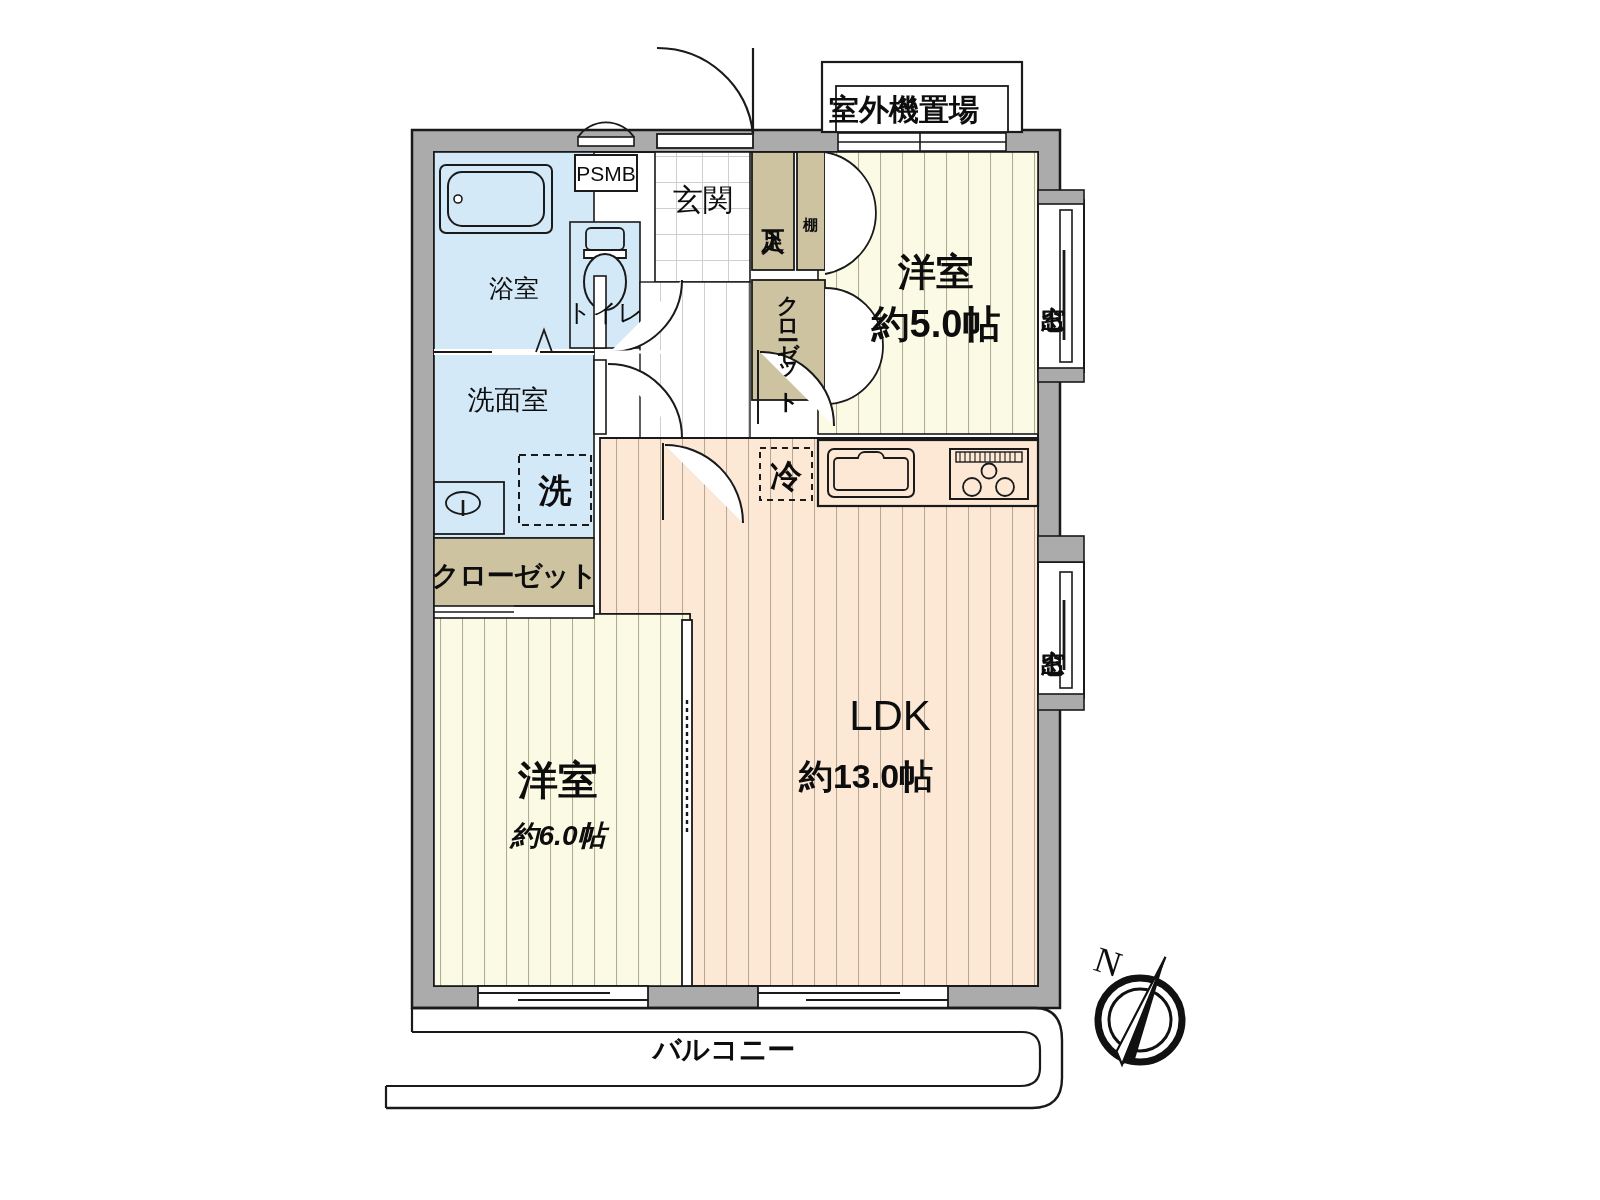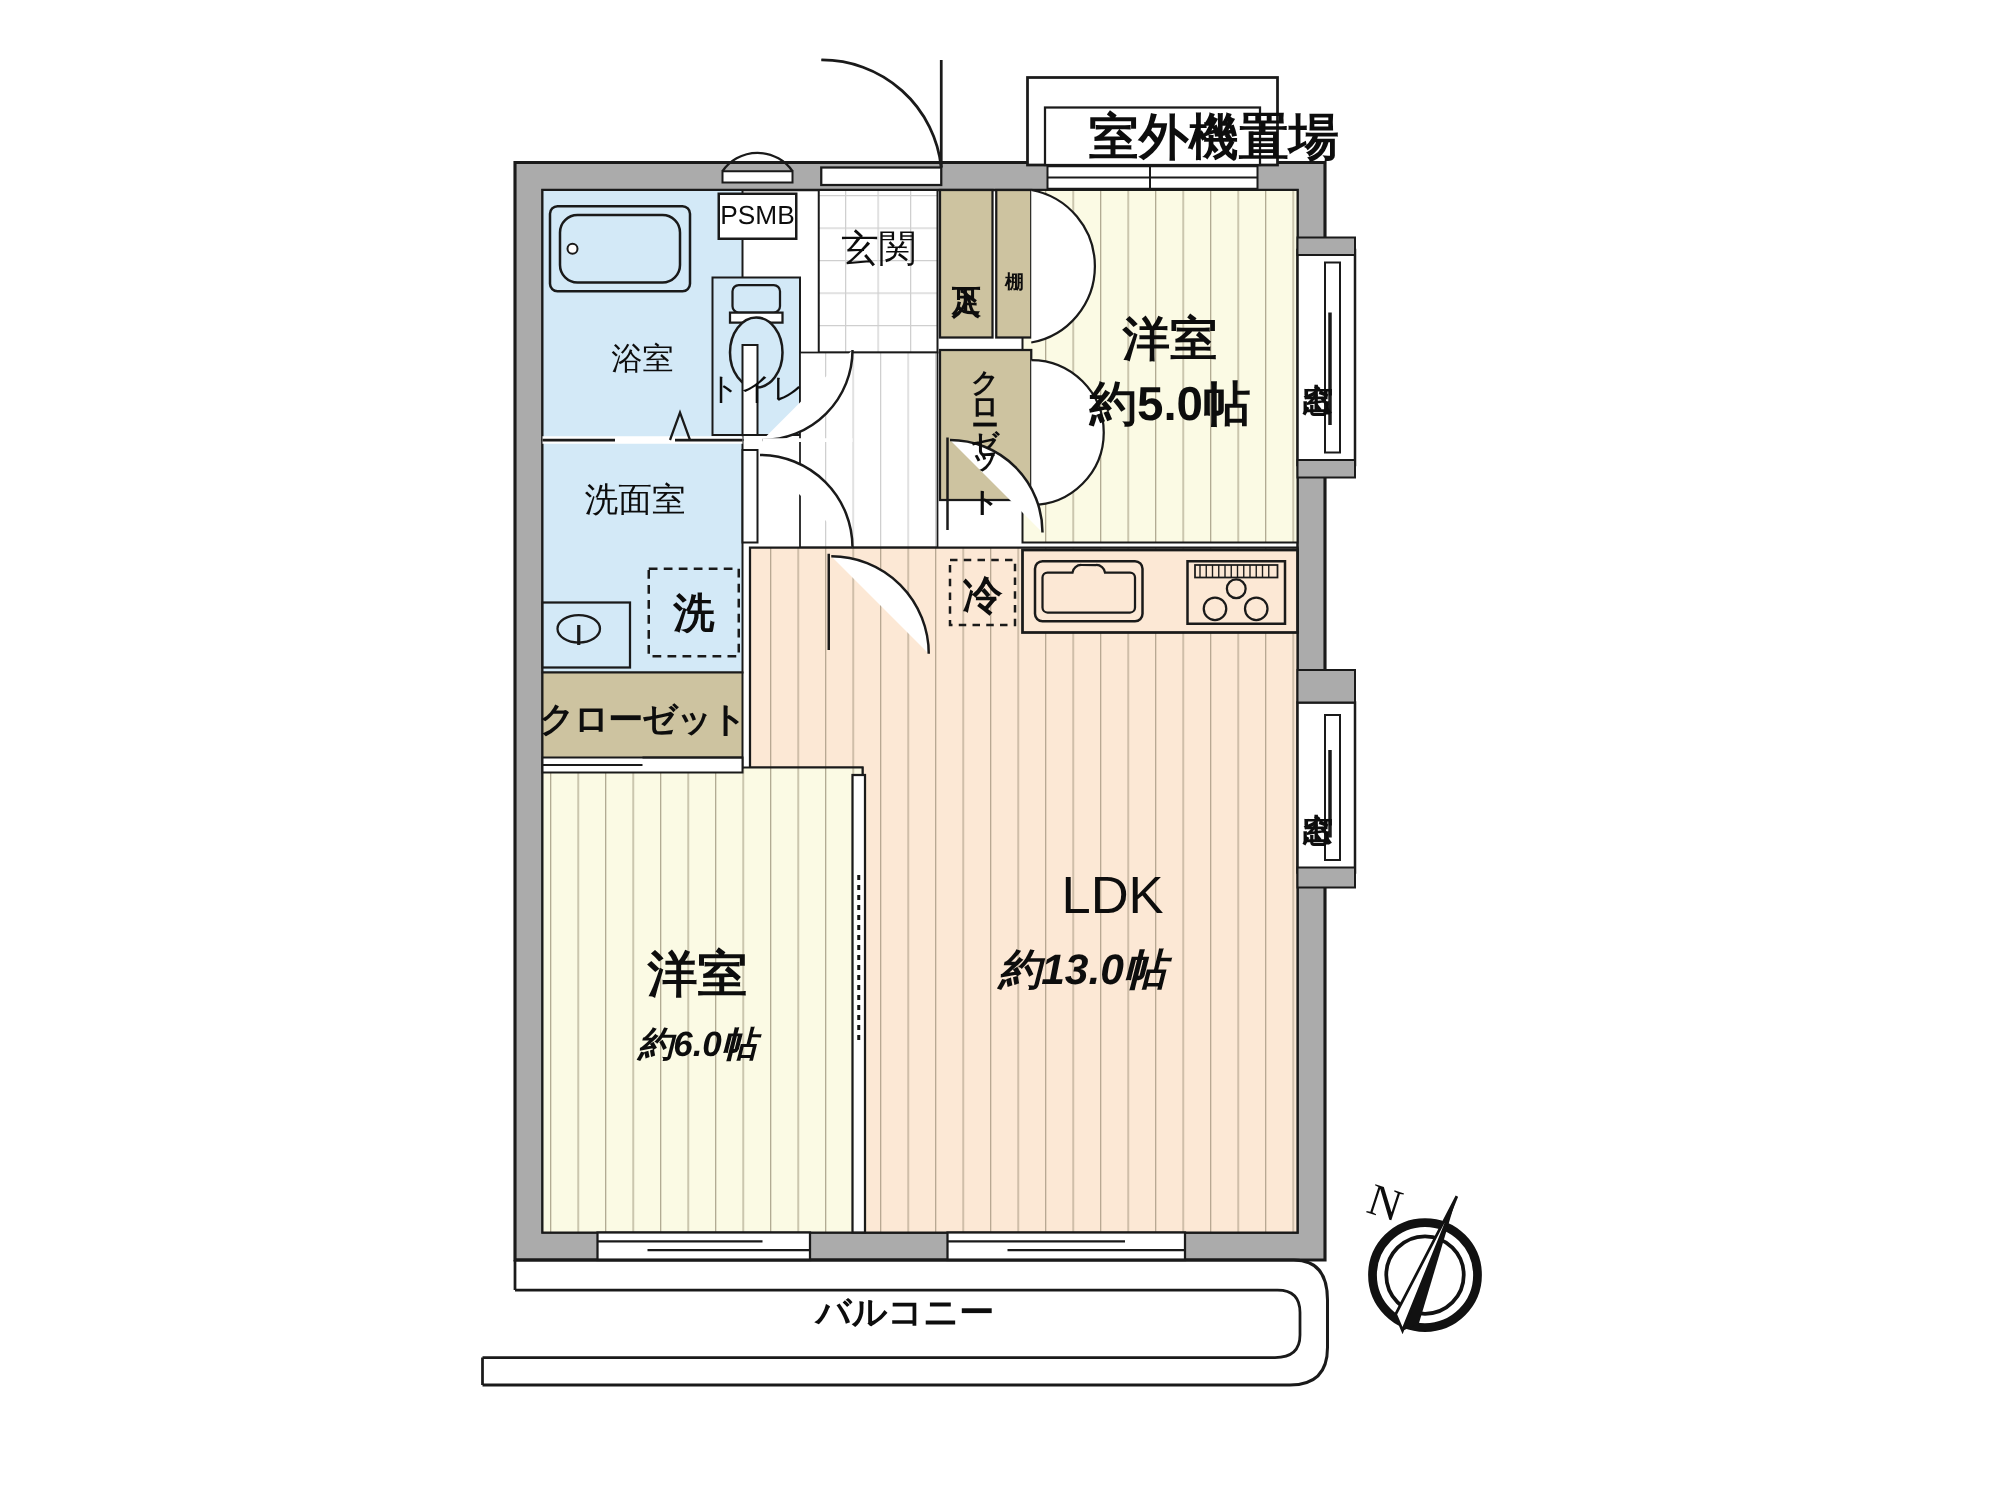--- a/index.html
+++ b/index.html
@@ -275,36 +275,36 @@
   <div class="ov ov-c" style="left:606px; top:173px; font-size:21px; font-weight:normal;">PSMB</div>
 
   <div class="ov ov-c" style="left:703px; top:200px; font-size:30px; font-weight:normal;">玄関</div>
 
   <div class="ov ov-v ov-c" style="left:773px; top:212px; font-size:23px; font-weight:bold;">下足入</div>
 
   <div class="ov ov-v ov-c" style="left:811px; top:205px; font-size:15px; font-weight:bold;">棚</div>
 
   <div class="ov ov-v ov-c" style="left:788px; top:340px; font-size:22px; font-weight:bold; letter-spacing:-1px;">クローゼット</div>
 
-  <div class="ov ov-c" style="left:971px; top:110px; font-size:40px; font-weight:bold;">室外機置場</div>
+  <div class="ov ov-c" style="left:904px; top:110px; font-size:30px; font-weight:bold;">室外機置場</div>
 
   <div class="ov ov-c" style="left:936px; top:272px; font-size:38px; font-weight:bold;">洋室</div>
   <div class="ov ov-c" style="left:936px; top:324px; font-size:38px; font-weight:bold;">約5.0帖</div>
 
   <div class="ov ov-v ov-c" style="left:1053px; top:286px; font-size:25px; font-weight:bold;">出窓</div>
 
   <div class="ov ov-v ov-c" style="left:1053px; top:630px; font-size:25px; font-weight:bold;">出窓</div>
 
   <div class="ov ov-c" style="left:786px; top:476px; font-size:32px; font-weight:bold;">冷</div>
 
   <div class="ov ov-c" style="left:514px; top:576px; font-size:28px; font-weight:bold; letter-spacing:-1px;">クローゼット</div>
 
   <div class="ov ov-c" style="left:558px; top:780px; font-size:40px; font-weight:bold;">洋室</div>
   <div class="ov ov-c" style="left:558px; top:836px; font-size:28px; font-weight:bold;font-style:italic;">約6.0帖</div>
 
   <div class="ov ov-c" style="left:866px; top:716px; font-size:42px; font-weight:normal;margin-left:24px;">LDK</div>
-  <div class="ov ov-c" style="left:866px; top:776px; font-size:34px; font-weight:bold;font-style:italic;">約13.0帖</div>
+  <div class="ov ov-c" style="left:866px; top:776px; font-size:34px; font-weight:bold;">約13.0帖</div>
 
   <div class="ov ov-c" style="left:724px; top:1050px; font-size:28px; font-weight:bold;">バルコニー</div>
 
   <div class="ov ov-c" style="left:1108px; top:962px; font-size:36px; font-family:'Liberation Serif', 'DejaVu Serif', serif; transform:translate(-50%,-50%) rotate(18deg);">N</div>
 
 </div>
 
 </body></html>

